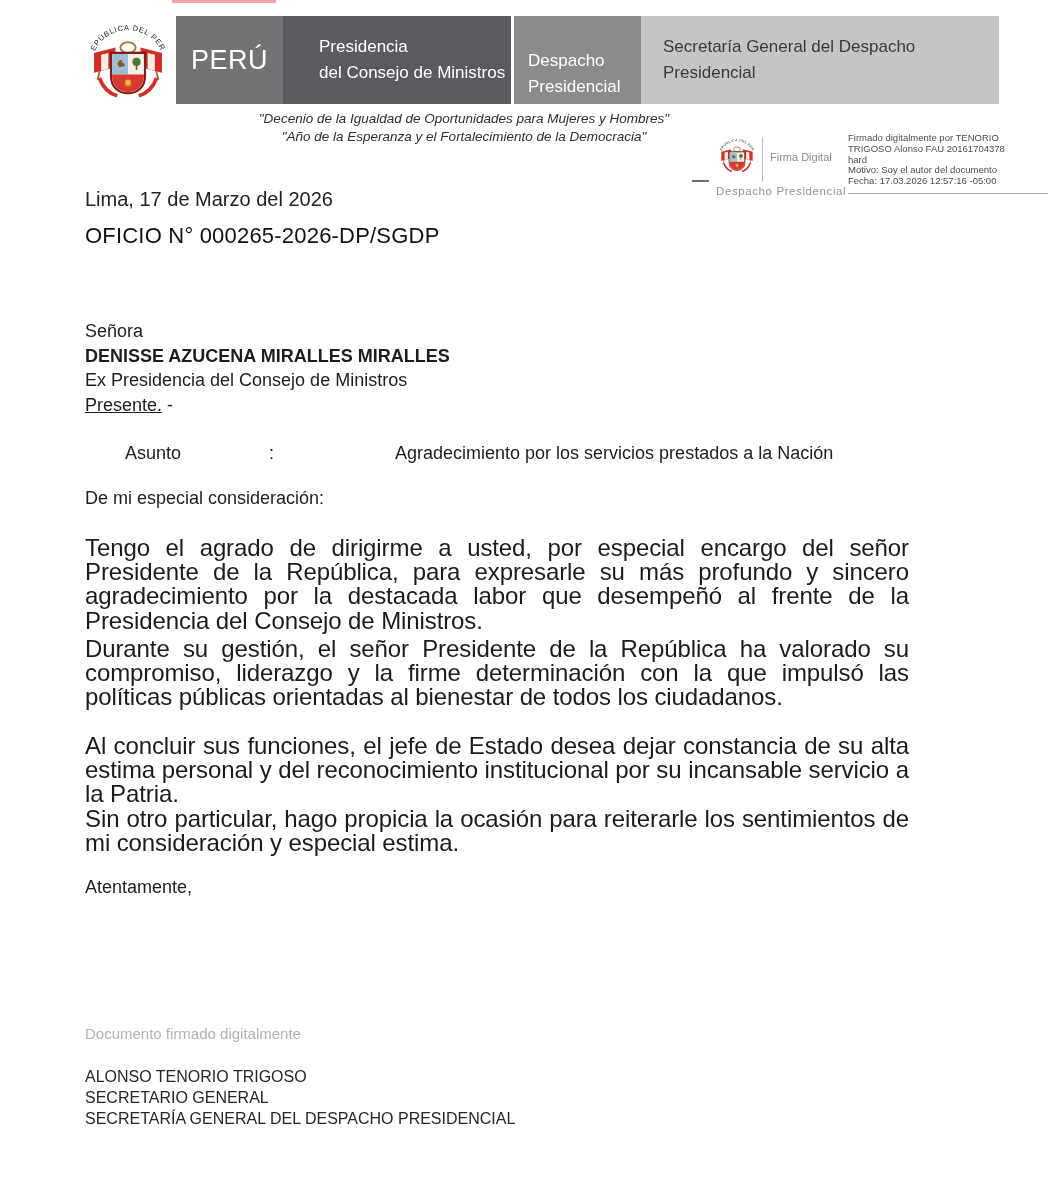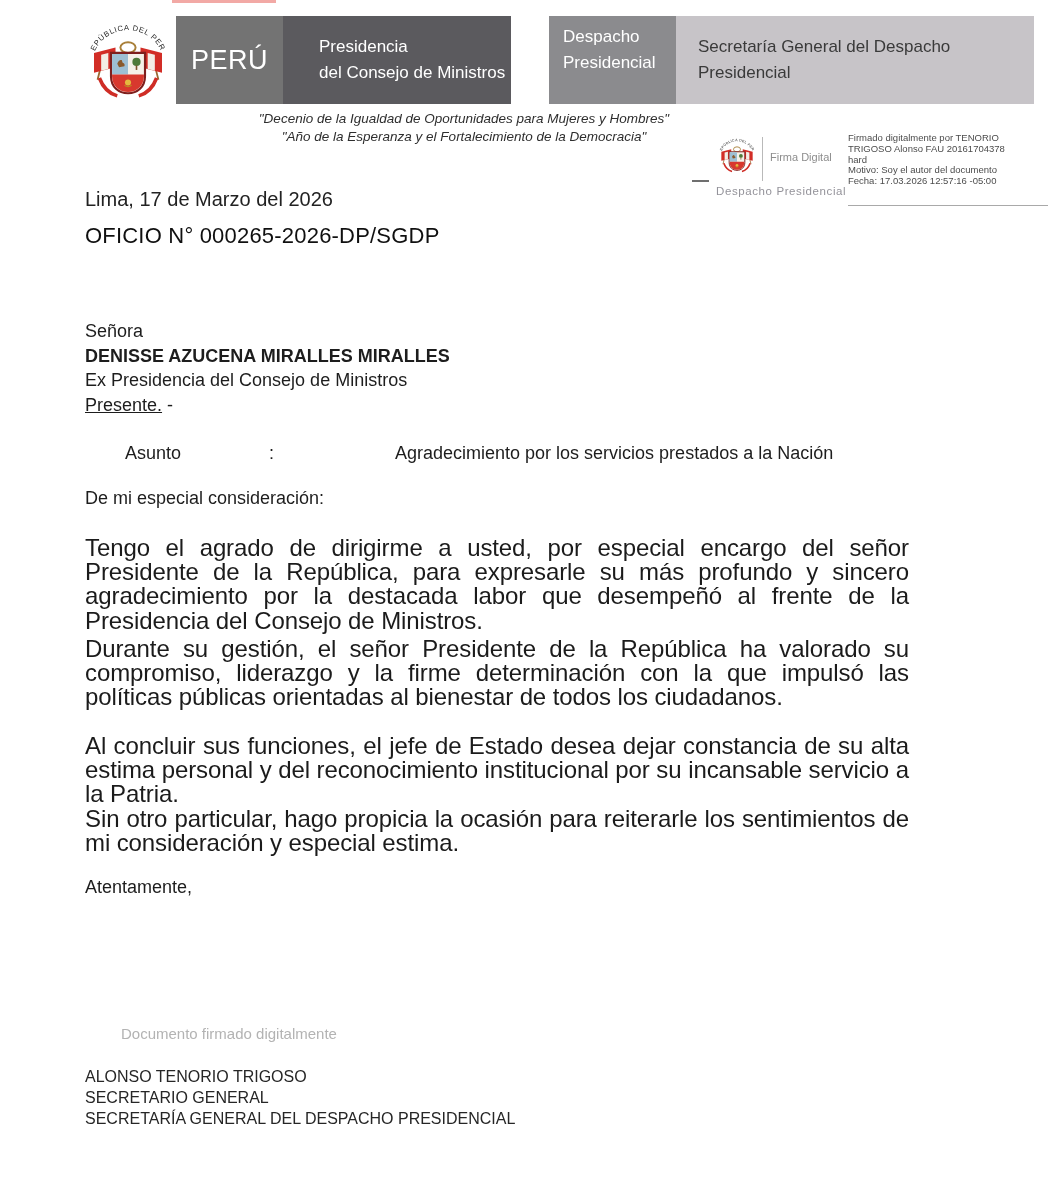--- a/index.html
+++ b/index.html
@@ -14,35 +14,35 @@
   
   .top-accent { left:172px; top:0; width:104px; height:3px; background:#f2a9a5; }
   .coat-main  { left:82px; top:10px; width:92px; height:102px; }
 
   .header-blocks { left:176px; top:16px; height:88px; display:flex; }
   .blk { height:88px; font-size:17px; line-height:26px; }
   .blk-red  { width:107px; background:#737373; color:#fff; display:flex; align-items:center; justify-content:center;
               font-size:27px; letter-spacing:.5px; }
   .blk-dark { width:228px; background:#5b5a5e; color:#fff; padding:18px 0 0 36px; }
   .blk-gap  { width:3px; background:#fff; }
-  .blk-mid  { width:127px; background:#8b8b8e; color:#fff; padding:8px 0 0 14px;margin-left:35px; }
+  .blk-mid  { width:127px; background:#8b8b8e; color:#fff; padding:32px 0 0 14px; }
   .blk-light{ width:358px; background:#c7c4c8; color:#3a3a3a; padding:18px 16px 0 22px; }
 
   .mottos { left:85px; top:110px; width:758px; text-align:center; font-style:italic;
             font-size:13.5px; line-height:18px; color:#2e2e2e; }
 
   
   .stamp { left:692px; top:129px; width:356px; height:78px; }
   .stamp-coat    { position:absolute; left:24px; top:3px; width:42px; height:47px; }
   .stamp-divider { position:absolute; left:70px; top:8px; width:1px; height:44px; background:#b9b9b9; }
   .stamp-label   { position:absolute; left:78px; top:22px; font-size:11px; color:#8d8d8d; }
   .stamp-office  { position:absolute; left:24px; top:56px; font-size:11.5px; color:#94939a; letter-spacing:.6px; }
   .stamp-dash    { position:absolute; left:0; top:51px; width:17px; height:2px; background:#6f6f6f; }
   .stamp-text    { position:absolute; left:156px; top:4px; width:200px; font-size:9.5px; line-height:10.8px; color:#4c4c4c; }
-  .stamp-text .last { border-bottom:1px solid #a9a9a9; padding-bottom:18px; }
+  .stamp-text .last { border-bottom:1px solid #a9a9a9; padding-bottom:6px; }
 
   
   .date-line { left:85px; top:188px; font-size:20px; color:#222; }
   .ref-line  { left:85px; top:223px; font-size:22px; font-weight:normal; color:#101010; letter-spacing:.2px; }
 
   .recipient { left:85px; top:319px; font-size:18px; line-height:24.5px; }
   .recipient .name { font-weight:bold; }
   .recipient .u { text-decoration:underline; }
 
   .subject { left:85px; top:443px; font-size:18px; }
@@ -50,21 +50,21 @@
   .subject .sep { display:inline-block; width:126px; }
 
   .greeting { left:85px; top:488px; font-size:18px; }
 
   .para { left:85px; width:824px; font-size:24px; line-height:24.2px;
           text-align:justify; letter-spacing:-0.1px; color:#1b1b1b; }
   .para-1 { top:536px; } .para-2 { top:637px; } .para-3 { top:734px; } .para-4 { top:807px; }
 
   .closing { left:85px; top:877px; font-size:18px; }
 
-  .digital-note { left:85px; top:1025px; font-size:15px; color:#b3b3b3;margin-left:36px; }
+  .digital-note { left:85px; top:1025px; font-size:15px; color:#b3b3b3; }
   .signer { left:85px; top:1066px; font-size:16px; line-height:21px; color:#262626; }
 </style>
 </head>
 <body>
 
 <svg width="0" height="0" style="position:absolute" aria-hidden="true">
   <defs>
     <symbol id="peru-coat" viewBox="0 0 100 114">
       <path id="coat-arc" d="M14,44 A40,38 0 0 1 86,44" fill="none"></path>
       <text font-size="8.5" letter-spacing="0.8" fill="#2b2b2b" font-family="Liberation Sans, sans-serif">

